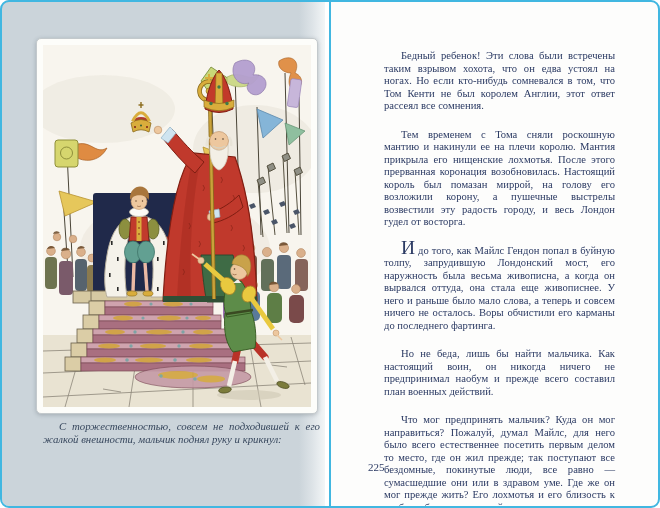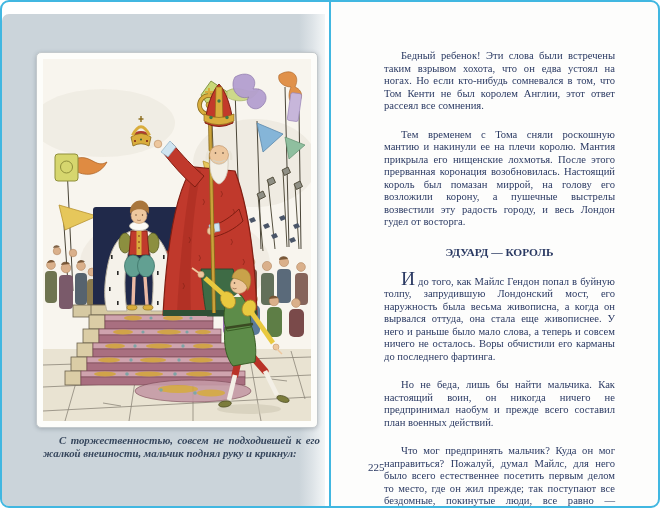--- a/index.html
+++ b/index.html
@@ -6,24 +6,23 @@
   body {
     width:660px; height:508px; position:relative; overflow:hidden;
     background:#ffffff;
     font-family:"Liberation Serif","DejaVu Serif",serif;
   }
   .frame {
     position:absolute; inset:0; border:2px solid #41b7e1; border-radius:9px;
     box-sizing:border-box; z-index:5; pointer-events:none;
   }
   .page-left {
-    position:absolute; left:2px; top:14px; bottom:2px; width:323px;
+    position:absolute; left:2px; top:0; bottom:2px; width:323px;
     background:linear-gradient(to right,#cbd4da 0,#cbd4da 92%,#dde3e7 96%,#f3f6f7 100%);
     border-radius:7px 0 0 7px;
-    font-weight:bold;
   }
   .spine {
     position:absolute; left:329px; top:2px; bottom:2px; width:2px;
     background:#41b7e1; z-index:4;
   }
   .page-right {
     position:absolute; left:331px; right:2px; top:2px; bottom:2px;
     background:#fdfdfc; border-radius:0 7px 7px 0;
   }
   .plate {
@@ -409,21 +408,20 @@
 
   <div class="spine"></div>
 
   <div class="page-right"></div>
 
   <div class="textcol">
     <p class="body">Бедный ребенок! Эти слова были встречены таким взрывом хохота, что он едва устоял на ногах. Но если кто-нибудь сомневался в том, что Том Кенти не был королем Англии, этот ответ рассеял все сомнения.</p>
     <p class="body">Тем временем с Тома сняли роскошную мантию и накинули ее на плечи королю. Мантия прикрыла его нищенские лохмотья. После этого прерванная коронация возобновилась. Настоящий король был помазан миррой, на голову его возложили корону, а пушечные выстрелы возвестили эту радость городу, и весь Лондон гудел от восторга.</p>
 
     <div class="chapter">
-      <div>ЭДУАРД — КОРОЛЬ</div>
     </div>
 
     <p class="body"><span class="dropcap">И</span><span>до того, как Майлс Гендон попал в буйную толпу, запрудившую Лондонский мост, его наружность была весьма живописна, а когда он вырвался оттуда, она стала еще живописнее. У него и раньше было мало слова, а теперь и совсем ничего не осталось. Воры обчистили его карманы до последнего фартинга.</span></p>
     <p class="body">Но не беда, лишь бы найти мальчика. Как настоящий воин, он никогда ничего не предпринимал наобум и прежде всего составил план военных действий.</p>
     <p class="body fill-last">Что мог предпринять мальчик? Куда он мог направиться? Пожалуй, думал Майлс, для него было всего естественнее посетить первым делом то место, где он жил прежде; так поступают все бездомные, покинутые люди, все равно — сумасшедшие они или в здравом уме. Где же он мог прежде жить? Его лохмотья и его близость к грубому бродяге, который, очевидно, хорошо знал его и даже называл сыном, указывали</p>
   </div>
 
   <div class="pagenum">225</div>
 
   <div class="frame"></div>

